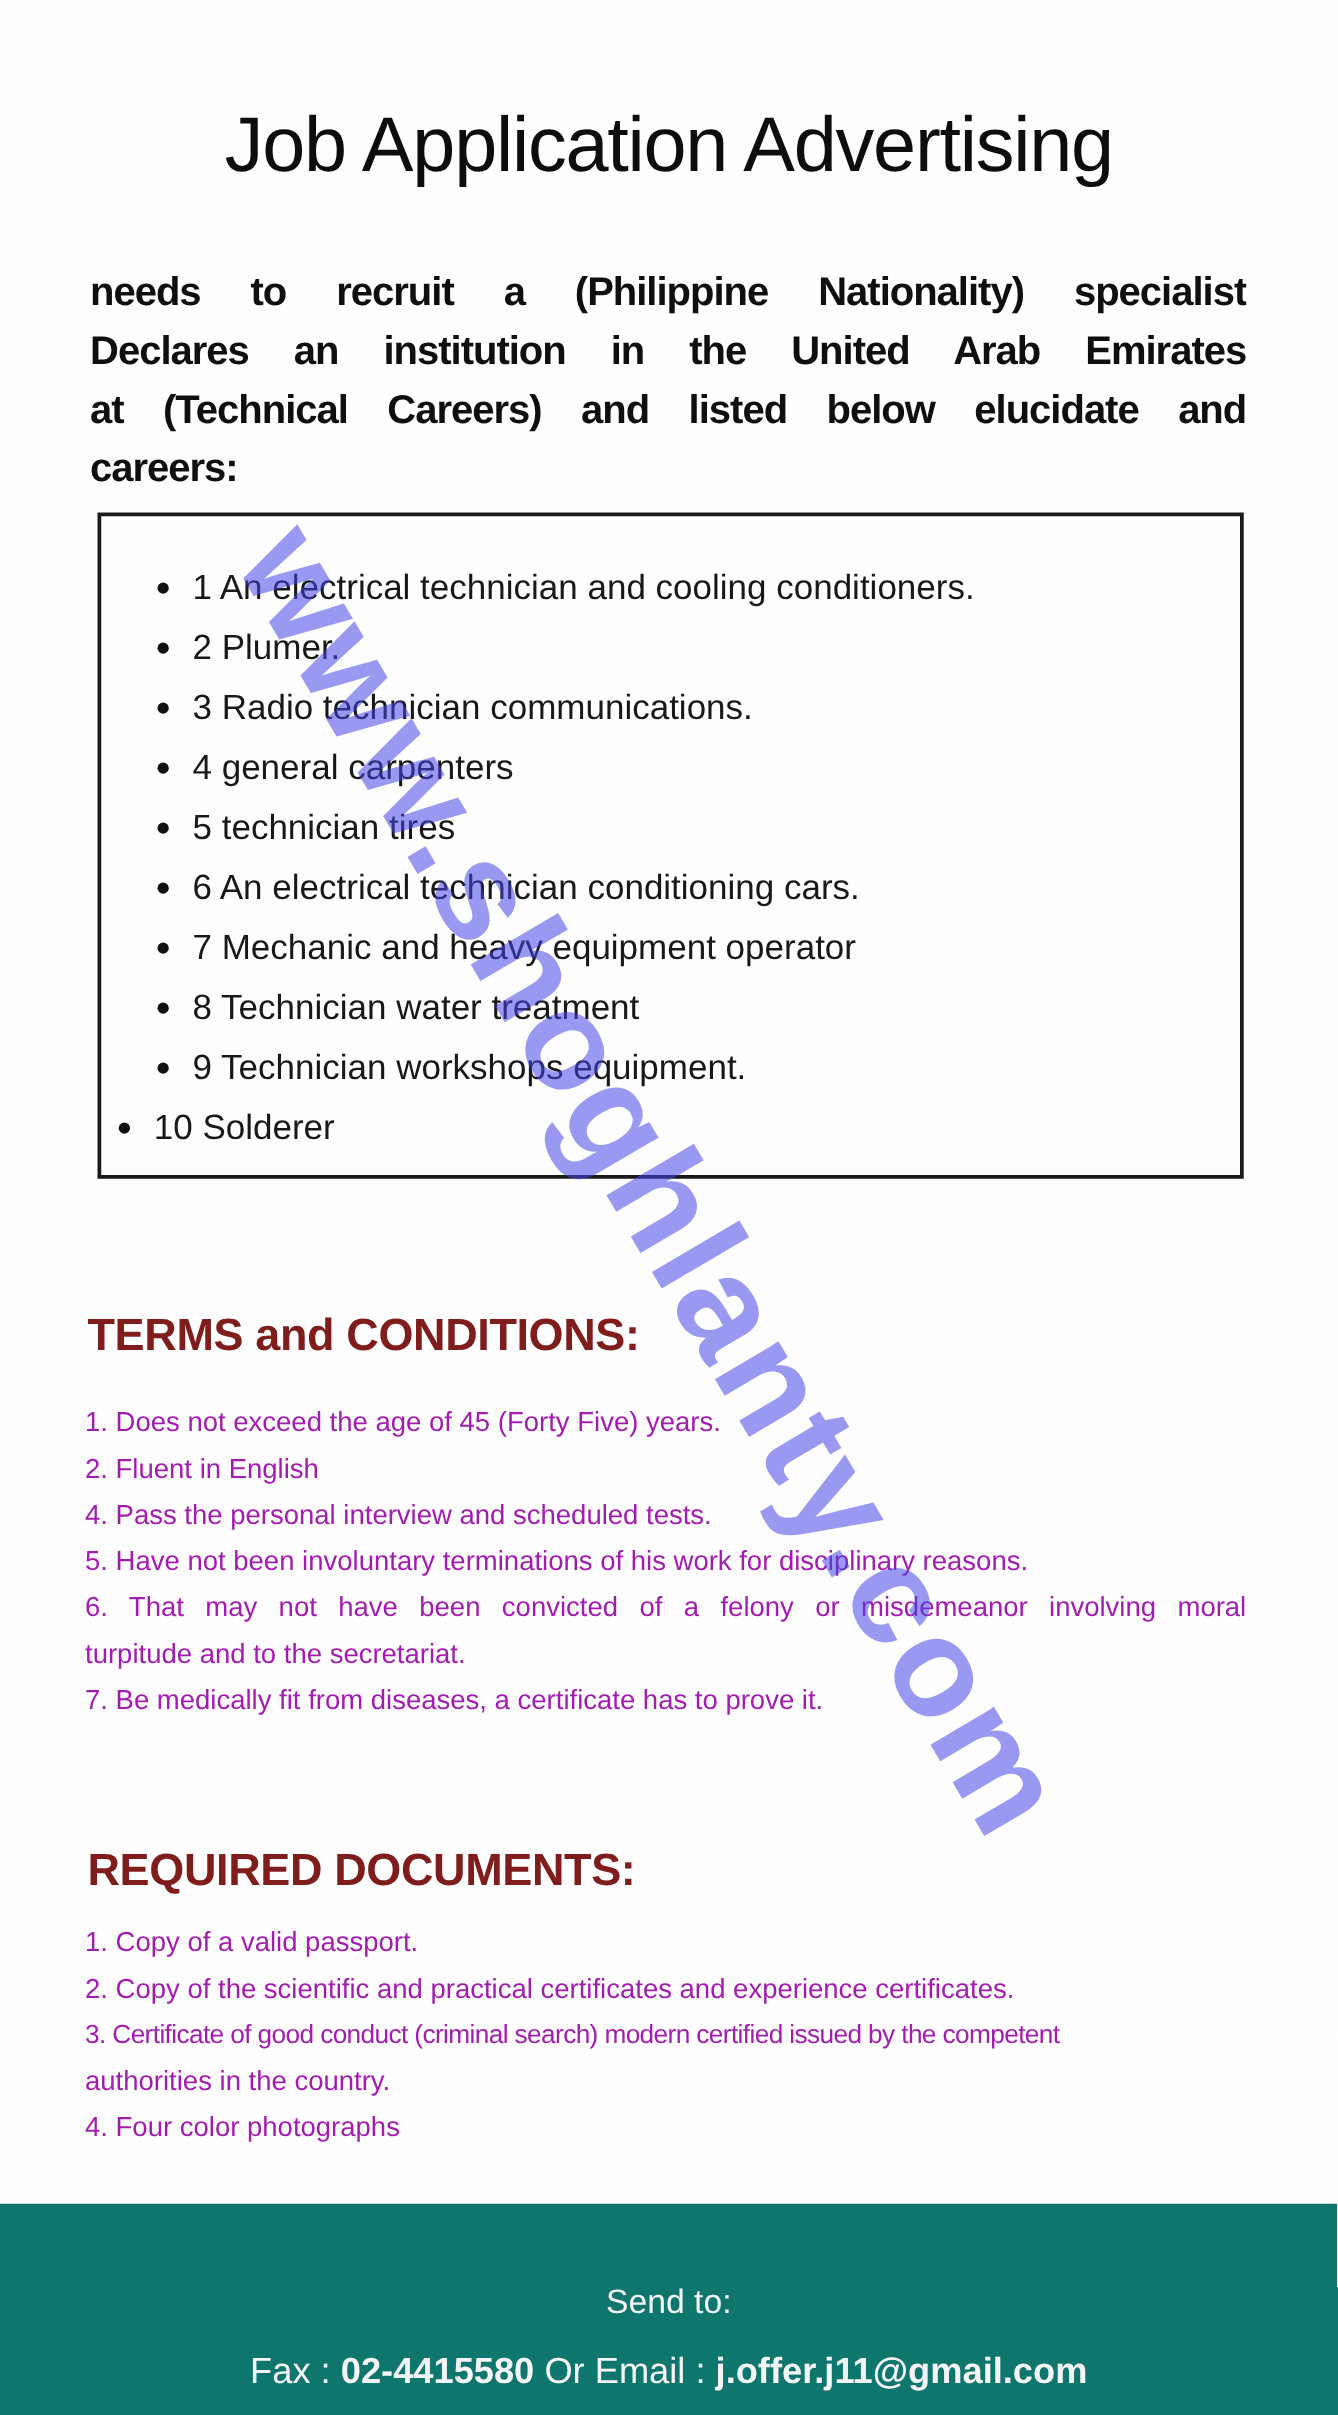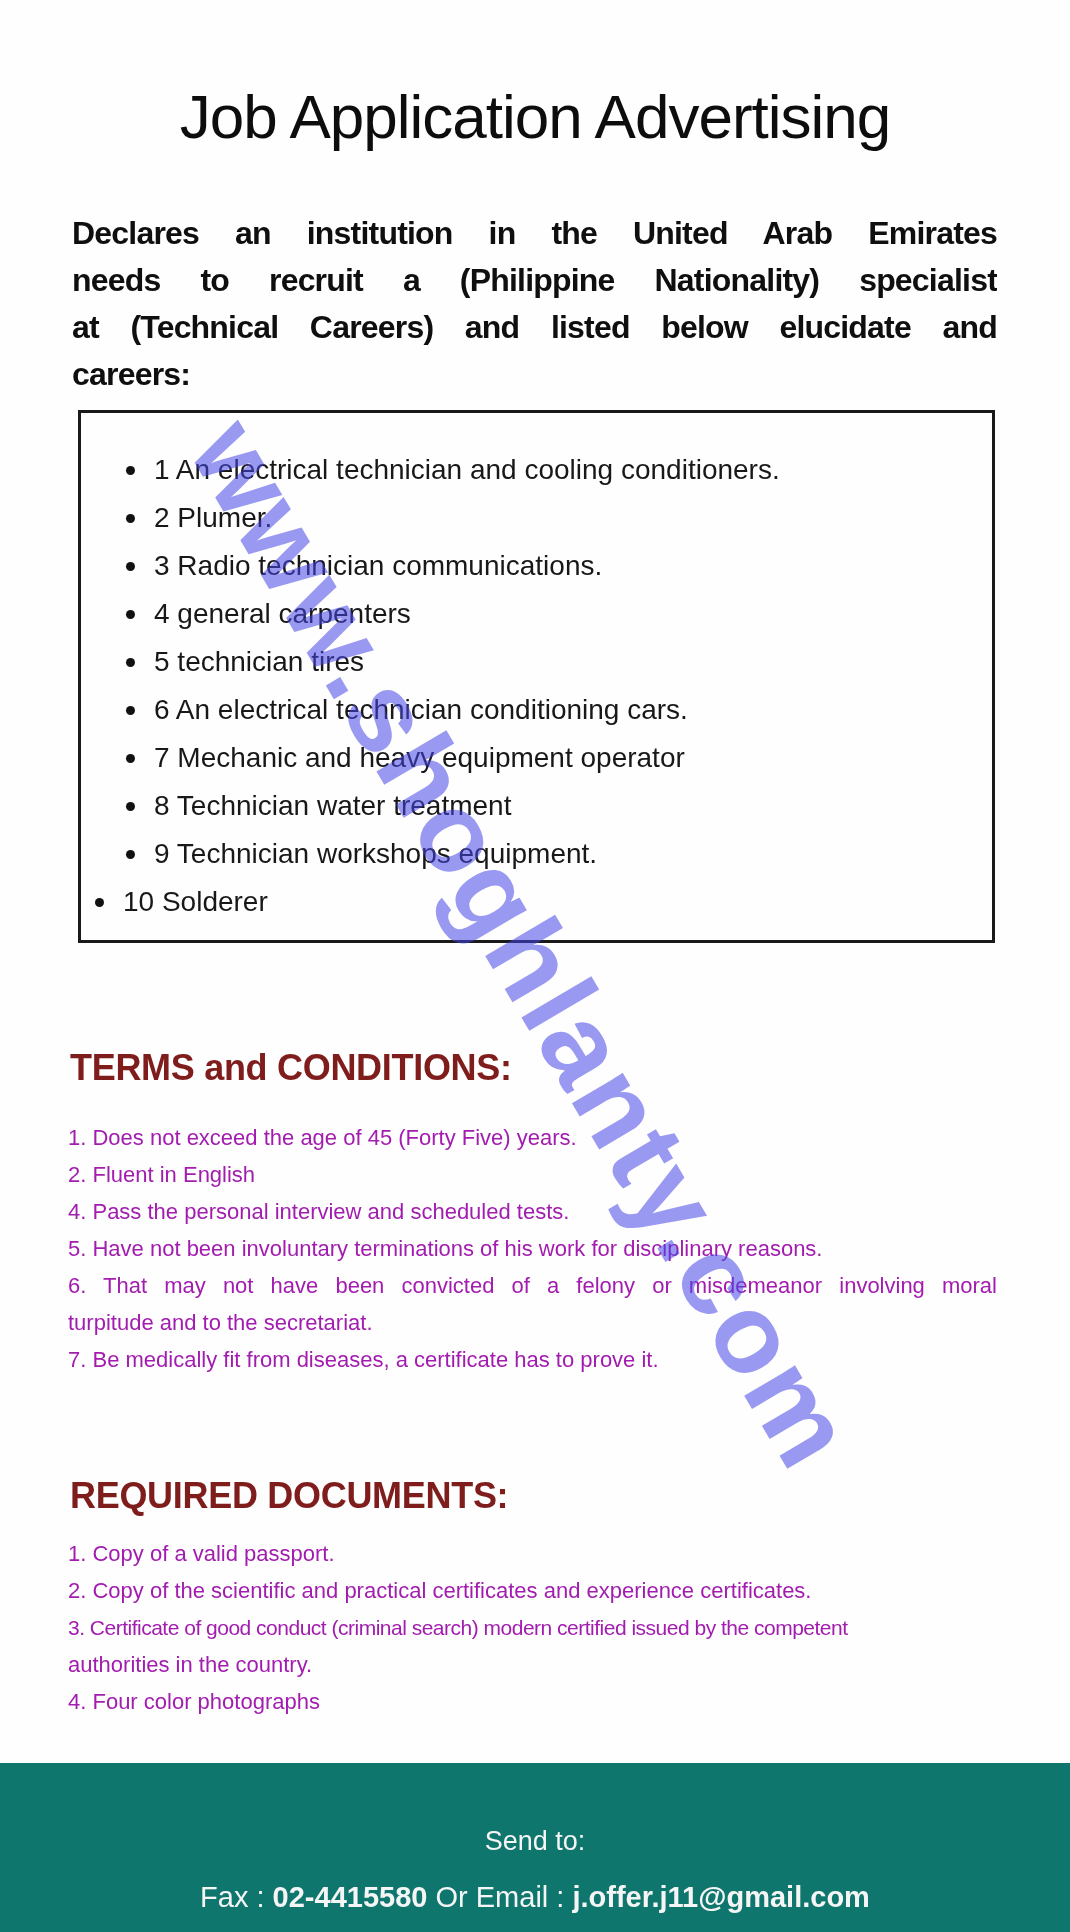--- a/index.html
+++ b/index.html
@@ -152,22 +152,22 @@
   }
 </style>
 </head>
 <body>
 
 <div class="page">
 
   <h1 class="title">Job Application Advertising</h1>
 
   <div class="intro">
+    <div class="intro-line stretch">needs to recruit a (Philippine Nationality) specialist</div>
     <div class="intro-line stretch">Declares an institution in the United Arab Emirates</div>
-    <div class="intro-line stretch">needs to recruit a (Philippine Nationality) specialist</div>
     <div class="intro-line stretch">at (Technical Careers) and listed below elucidate and</div>
     <div class="intro-line">careers:</div>
   </div>
 
   <div class="jobs-box">
     <div class="job-row">
       <span class="bullet"></span>
       <span class="job-text">1 An electrical technician and cooling conditioners.</span>
     </div>
     <div class="job-row">

